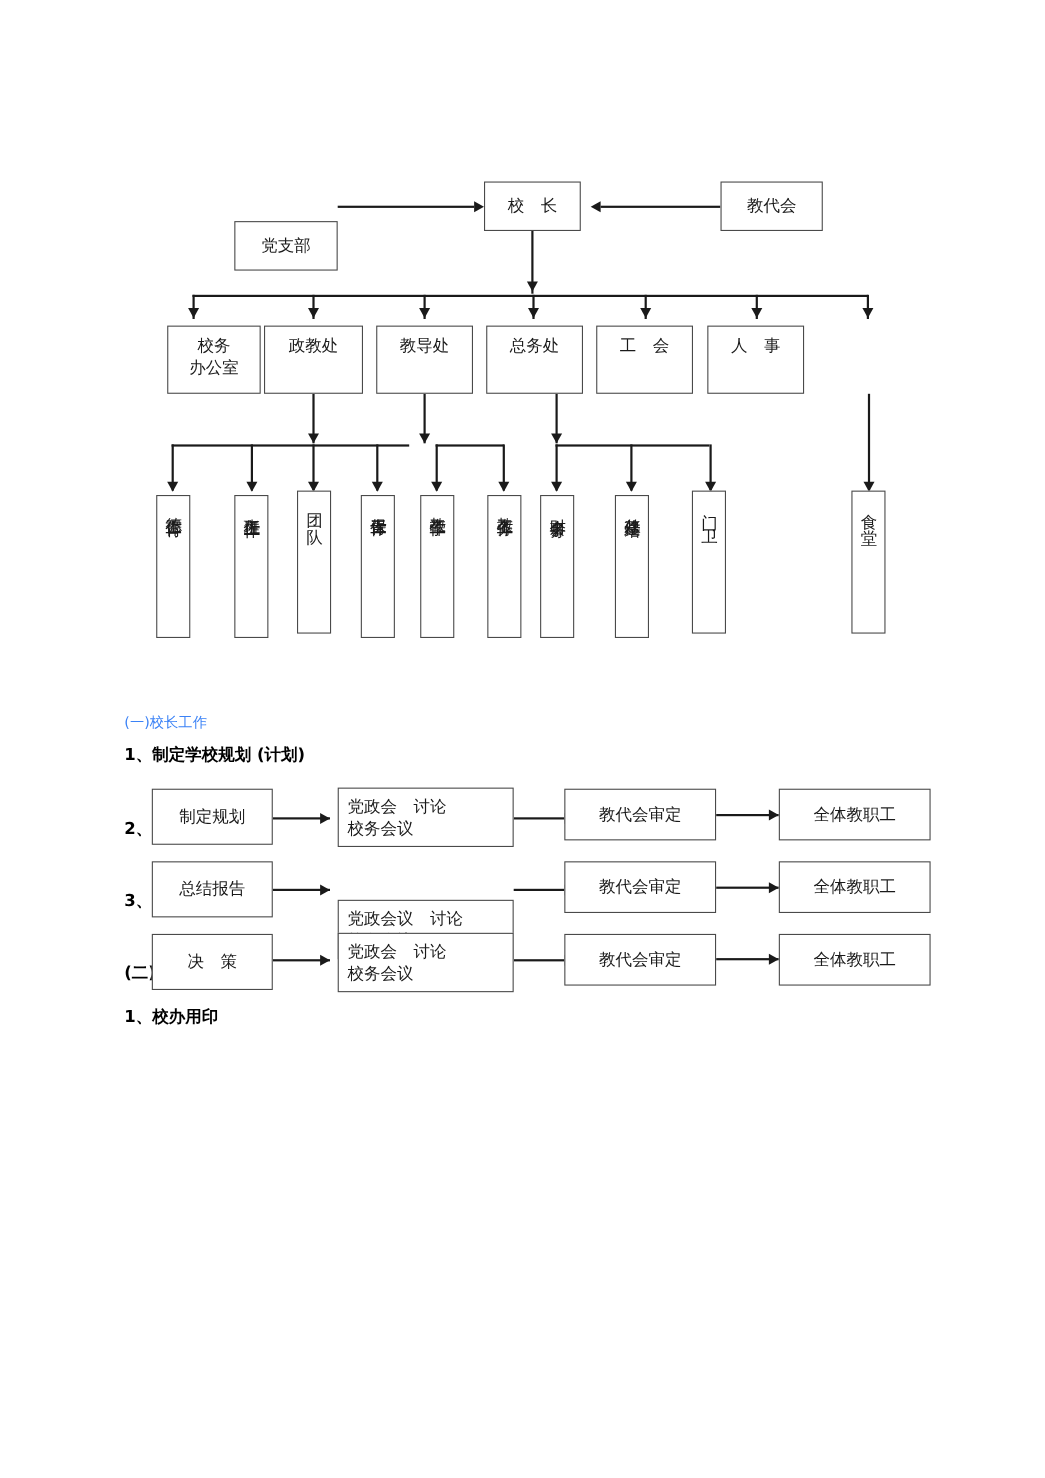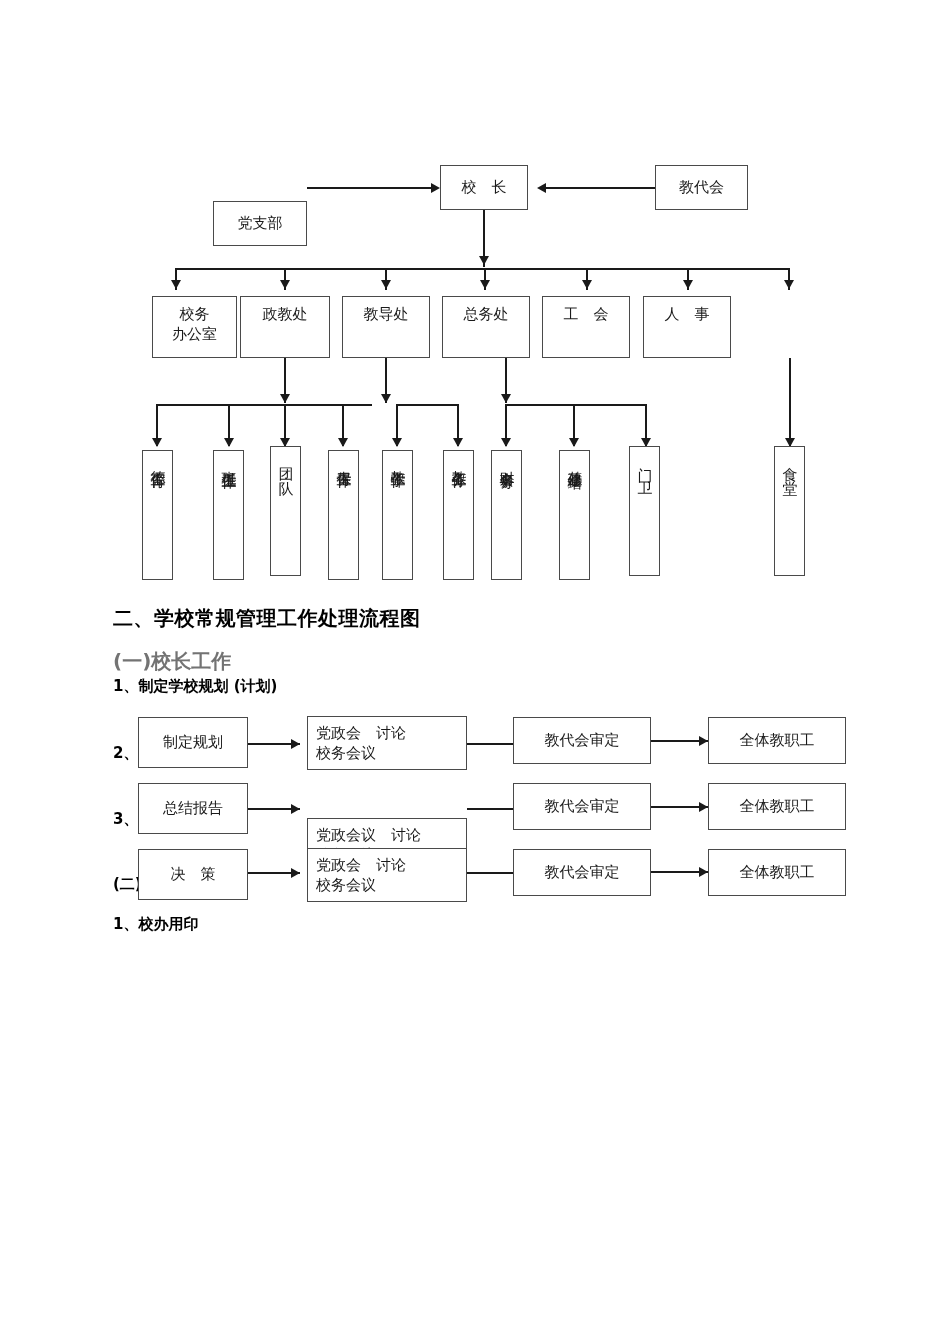--- a/index.html
+++ b/index.html
@@ -111,24 +111,24 @@
   .h-main {
     position: absolute;
     font-size: 20px;
     font-weight: bold;
     letter-spacing: 0.5px;
     white-space: nowrap;
     color: #000;
   }
   .h-sub {
     position: absolute;
-    font-size: 20px;
-    font-weight: bold;
+    font-size: 13px;
+    font-weight: normal;
     white-space: nowrap;
-    color: #737373;
+    color: #3b82f6;
   }
   .h-item {
     position: absolute;
     font-size: 15px;
     font-weight: bold;
     white-space: nowrap;
     color: #000;
   }
   
   .behind {
@@ -285,21 +285,20 @@
   </div>
 
   <div class="vbox spaced" style="left:629px; top:446px; width:31px; height:130px;">
     <span>门卫</span>
   </div>
 
   <div class="vbox spaced" style="left:774px; top:446px; width:31px; height:130px;">
     <span>食堂</span>
   </div>
 
-  <div class="h-main" style="left:113px; top:605px;">二、学校常规管理工作处理流程图</div>
 
   <div class="h-sub" style="left:113px; top:648px;">(一)校长工作</div>
 
   <div class="h-item" style="left:113px; top:677px;text-align:center;">1、制定学校规划 (计划)</div>
 
   <div class="h-item behind" style="left:113px; top:744px;">2、</div>
   <div class="h-item behind" style="left:142px; top:744px;">总结报告</div>
 
   <div class="h-item behind" style="left:113px; top:810px;">3、</div>
   <div class="h-item behind" style="left:175px; top:810px;">重大决策</div>

